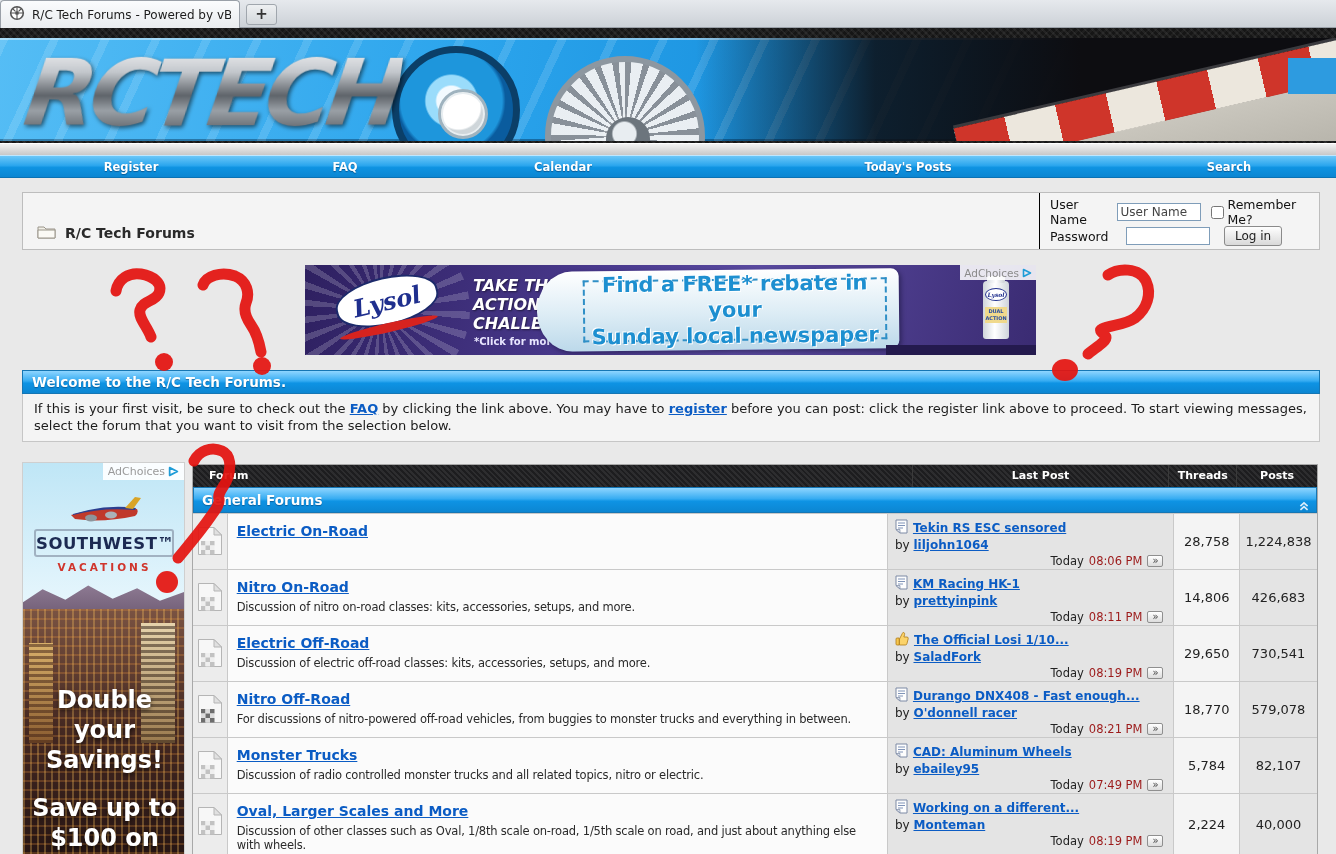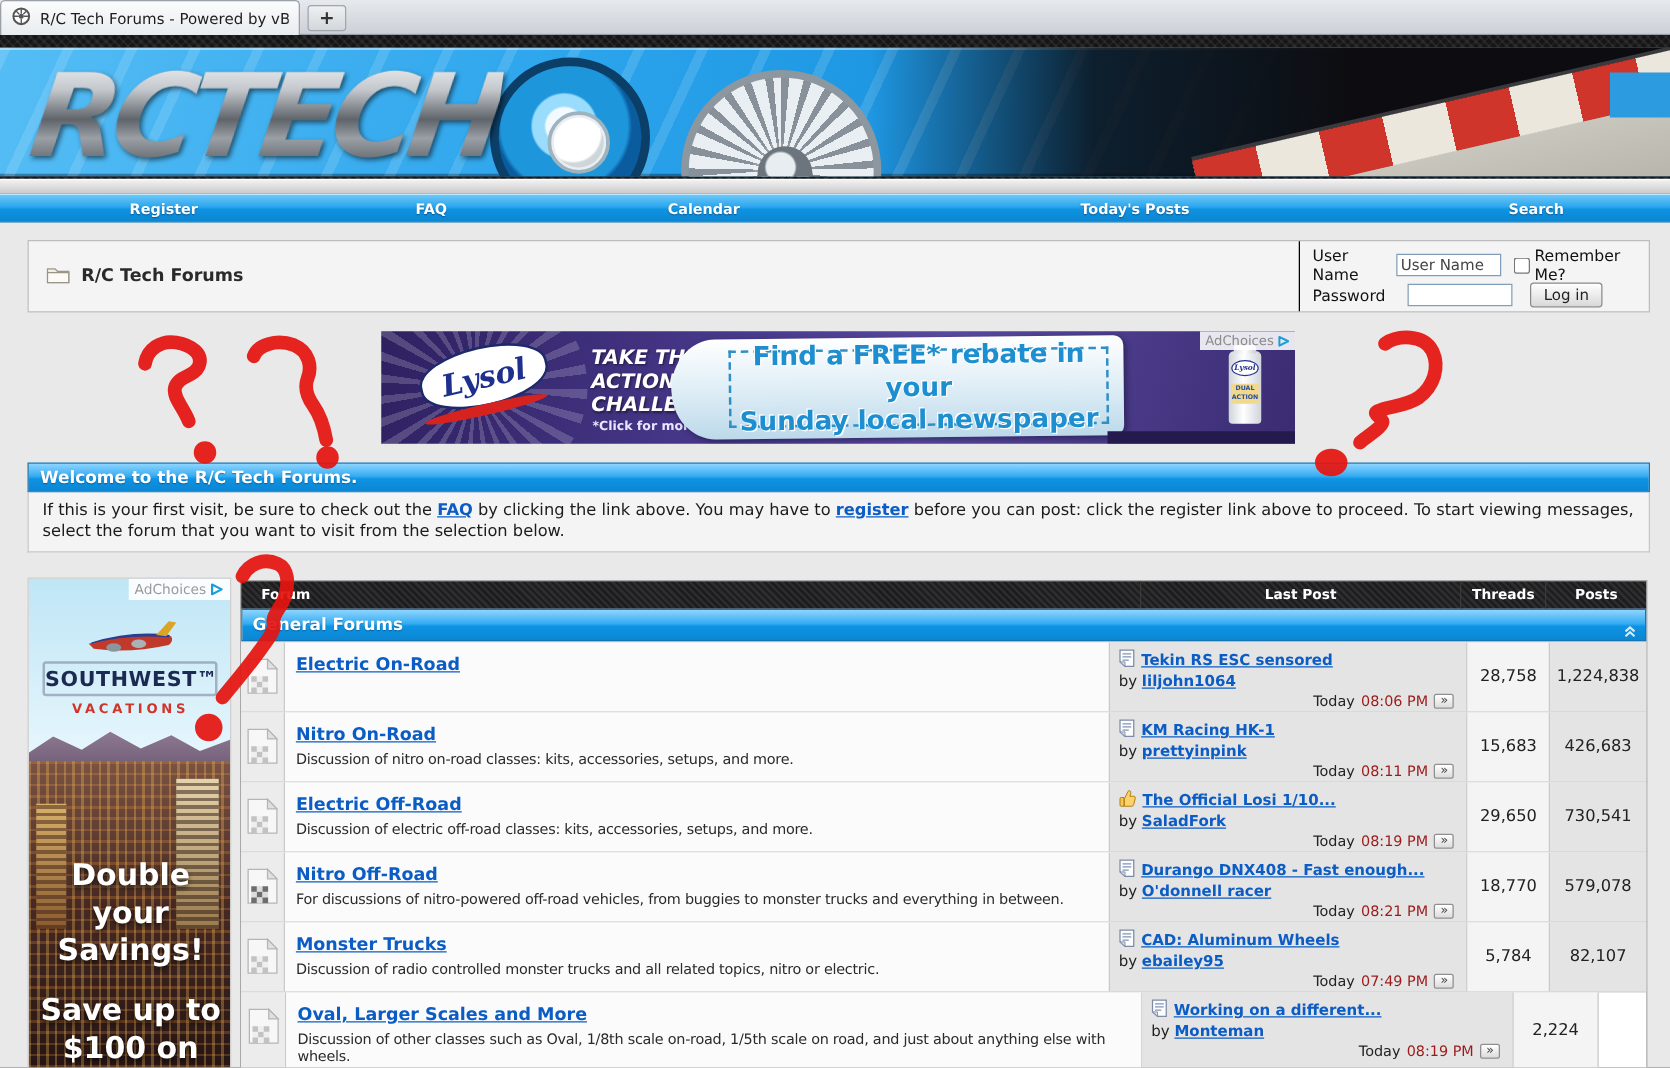--- a/index.html
+++ b/index.html
@@ -57,21 +57,21 @@
   .navbar { position:absolute; left:0; top:155px; width:1336px; height:23px;
     background:linear-gradient(#6cc7f8 0%, #2ba6ee 45%, #0e93e2 55%, #0b86d2 100%);
     border-top:1px solid #bfe7ff; border-bottom:1px solid #0a72b4; }
   .navlink { position:absolute; top:0; height:22px; line-height:22px; transform:translateX(-50%);
     color:#fff; font-size:11.5px; font-weight:bold; text-shadow:0 1px 1px rgba(0,40,80,.5);
     text-decoration:none; cursor:pointer; white-space:nowrap; }
 
   
   .headbox { position:absolute; left:22px; top:192px; width:1298px; height:58px;
     background:#f4f4f4; border:1px solid #bdbdbd; }
-  .crumb { position:absolute; left:14px; top:0; height:56px; display:flex; align-items:center; gap:9px; }
+  .crumb { position:absolute; left:14px; top:12px; height:56px; display:flex; align-items:center; gap:9px; }
   .crumb-title { font-size:14px; font-weight:bold; color:#2a2a2a; }
   .login { position:absolute; right:8px; top:0; width:272px; height:56px; border-left:1px solid #000000; padding:8px 0 0 10px; }
   .lrow { display:flex; align-items:center; height:22px; }
   .llabel { width:76px; font-size:12.5px; color:#111; }
   .linput { width:84px; height:18px; border:1px solid #7f9db9; font-size:12px; color:#444; padding:0 3px;
     font-family:"DejaVu Sans",sans-serif; background:#fff; }
   .remember { display:flex; align-items:center; gap:4px; margin-left:10px; font-size:12.5px; color:#111; }
   .remember input { width:13px; height:13px; }
   .loginbtn { margin-left:10px; height:20px; padding:0 10px; font-size:12px; color:#222;
     background:linear-gradient(#fefefe,#d9d9d9); border:1px solid #8a8a8a; border-radius:3px;
@@ -422,21 +422,21 @@
       <div class="lp-line2">
         <span>by</span>
         <a class="lp-user">prettyinpink</a>
       </div>
       <div class="lp-line3">
         <span>Today</span>
         <span class="lp-clock">08:11 PM</span>
         <span class="golast">»</span>
       </div>
     </div>
-    <div class="cell c-threads">15,683</div>
+    <div class="cell c-threads">14,806</div>
     <div class="cell c-posts">426,683</div>
   </div>
 
   <div class="frow">
     <div class="cell c-icon">
       <span class="ficon">
         <svg width="26" height="30" viewBox="0 0 26 30">
           <path d="M1.5 1.5H17L24.5 9V28.5H1.5Z" fill="#f7f7f7" stroke="#b5b5b5"></path>
           <path d="M17 1.5V9H24.5Z" fill="#e0e0e0" stroke="#b5b5b5"></path>
           <g>
@@ -622,20 +622,21 @@
         <span>by</span>
         <a class="lp-user">Monteman</a>
       </div>
       <div class="lp-line3">
         <span>Today</span>
         <span class="lp-clock">08:19 PM</span>
         <span class="golast">»</span>
       </div>
     </div>
     <div class="cell c-threads">2,224</div>
+    <div class="cell c-posts">40,000</div>
   </div>
 </div>
   </div>
 
   <svg class="annot" viewBox="0 0 1336 854">
     <g stroke="#e41410" stroke-width="11" fill="none" stroke-linecap="round" stroke-linejoin="round" opacity="0.93">
       <path d="M116 291 C118 279 129 272 141 274 C153 276 163 283 159 293 C155 302 143 300 140 310 C138 318 147 326 151 337"></path>
       <path d="M203 285 C206 276 221 271 235 276 C247 281 250 293 246 303 C243 311 246 318 251 325 C256 332 259 341 261 352"></path>
       <path d="M1108 275 C1118 268 1139 267 1146 281 C1152 294 1147 309 1135 318 C1125 325 1110 325 1102 329 C1098 331 1104 333 1106 337 C1107 341 1095 348 1088 354"></path>
       <path d="M194 461 C199 451 211 446 222 451 C231 455 231 467 228 477 C225 487 217 492 219 499 C220 504 216 509 211 516 C200 532 187 547 178 558"></path>

